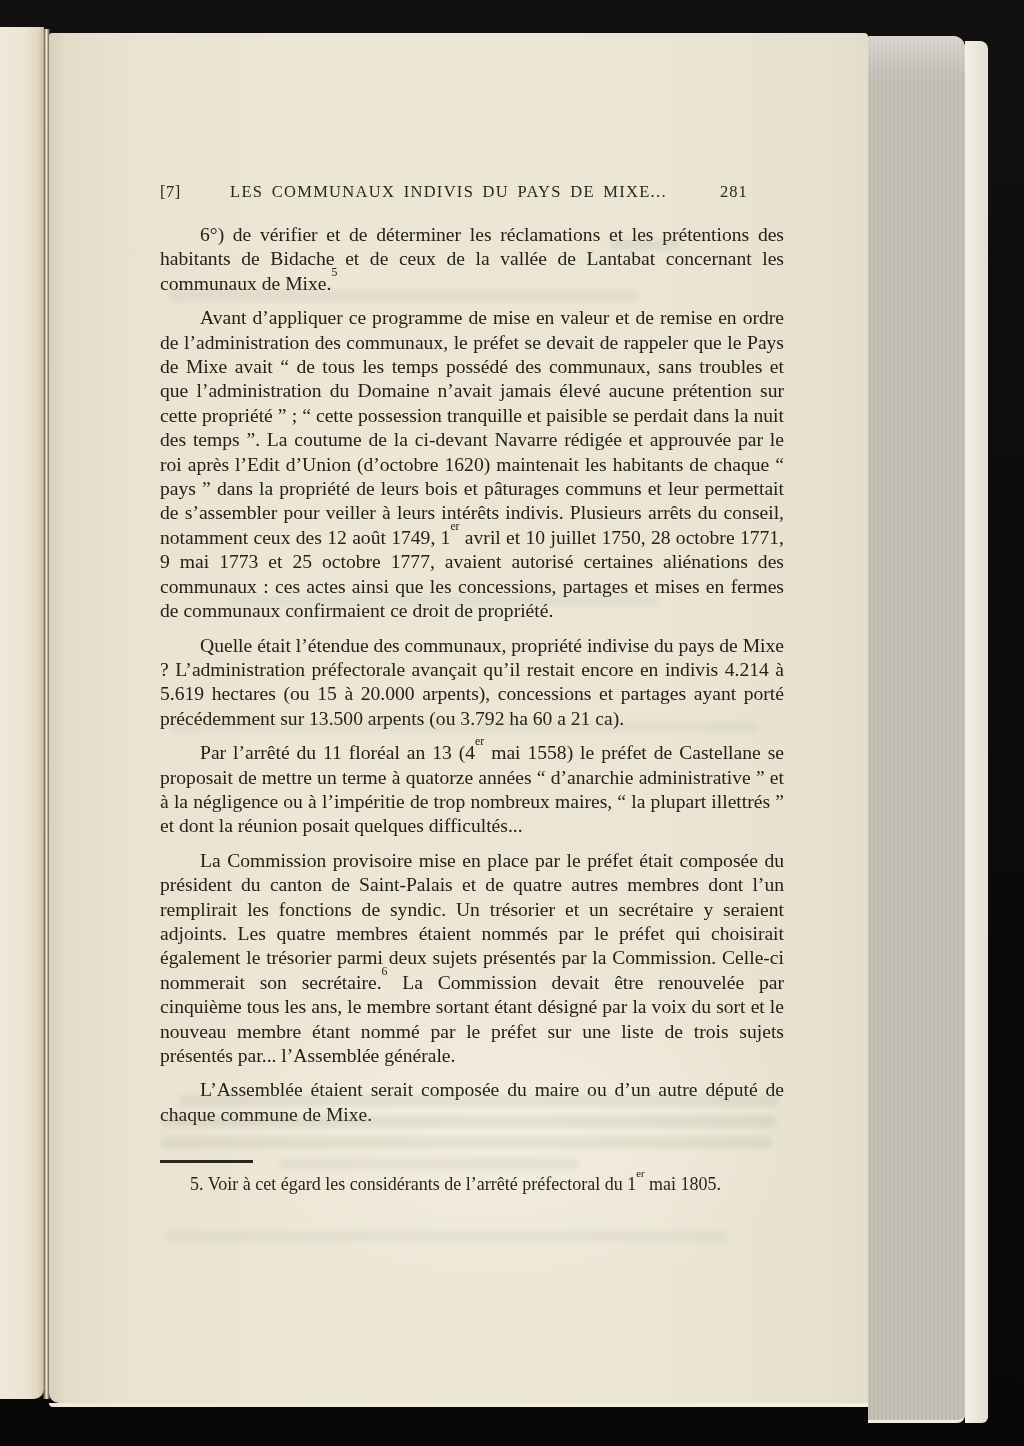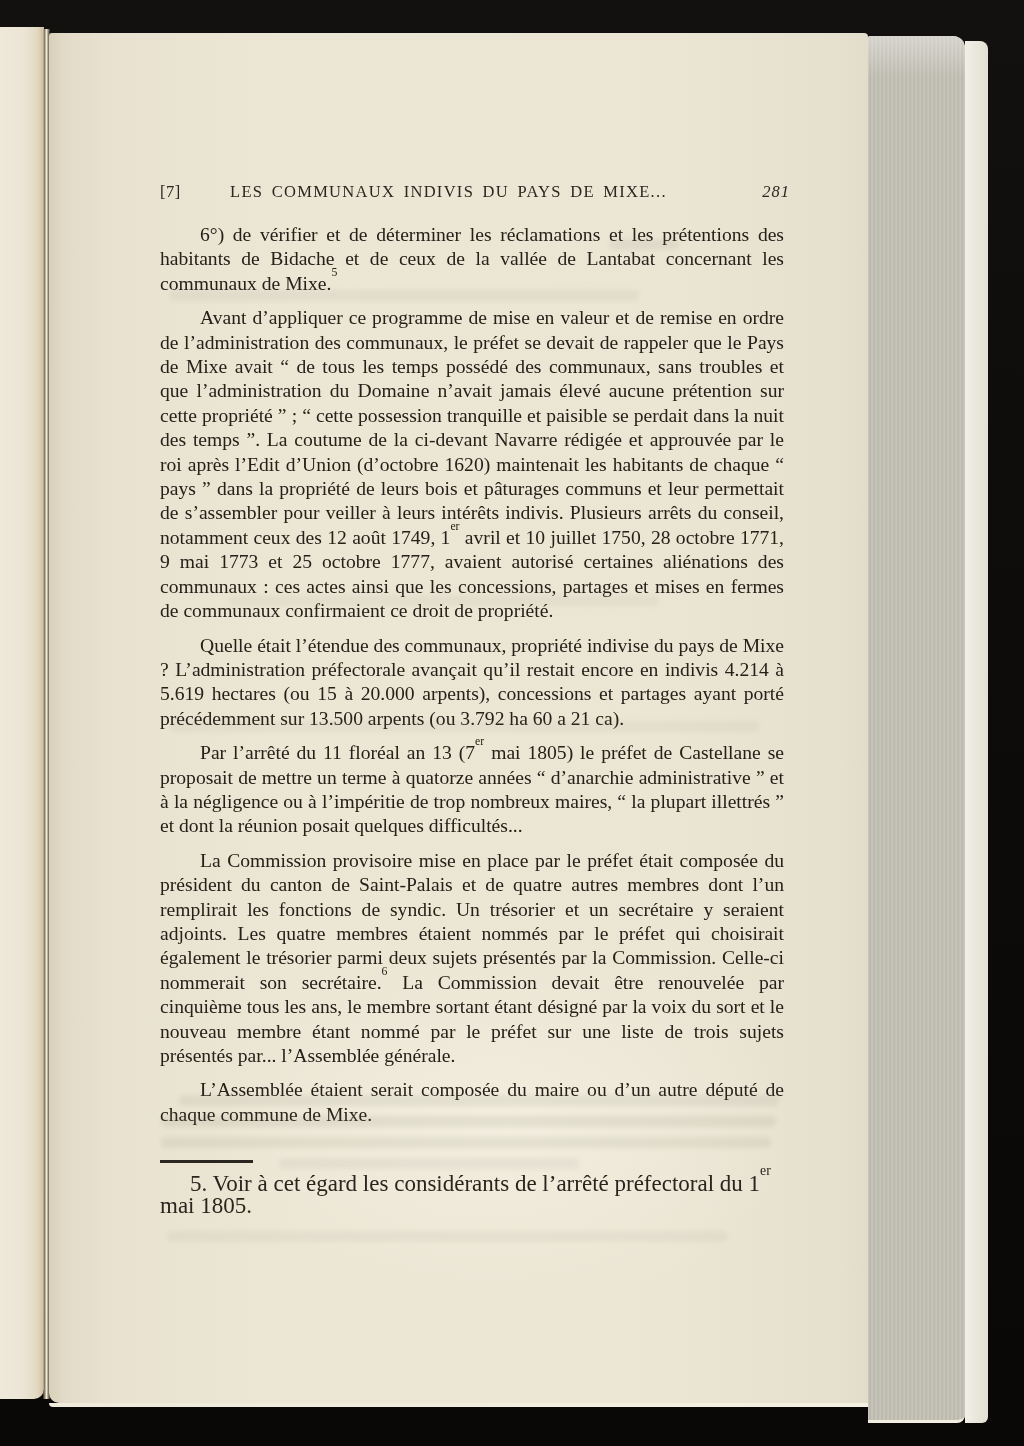--- a/index.html
+++ b/index.html
@@ -55,40 +55,40 @@
   }
 
   
   .header {
     position: absolute; top: 149px; left: 111px; width: 630px;
     display: flex; align-items: baseline;
     font-size: 16.5px; color: #2b2620;
   }
   .header .bracket { width: 70px; letter-spacing: .5px; }
   .header .title { flex: 1; text-align: left; letter-spacing: 1.3px; word-spacing: 3px; white-space: nowrap; }
-  .header .pageno { width: 70px; text-align: right; letter-spacing: 1px; font-style: italic; }
+  .header .pageno { width: 70px; letter-spacing: 1px; }
 
   
   .body-text {
     position: absolute; top: 190px; left: 111px; width: 628px;
     font-size: 19.6px; line-height: 24.4px; color: #262019;
     text-align: justify;
   }
   .body-text p { margin: 0 4px 10px 0; text-indent: 40px; }
   .bd { font-weight: 400; }
   sup { font-size: 60%; line-height: 0; position: relative; top: -0.55em; }
 
   
   .footnote-rule {
     position: absolute; top: 1127px; left: 111px; width: 93px;
     border-top: 3px solid #2b2620;
   }
   .footnotes {
     position: absolute; top: 1140px; left: 111px; width: 640px;
-    font-size: 23px; line-height: 22px; color: #2a241d;
+    font-size: 18px; line-height: 22px; color: #2a241d;
   }
   .footnotes p { margin: 0 0 11px 0; text-indent: 30px; }
 
   
   .ghost {
     position: absolute; height: 11px; border-radius: 5px;
     background: rgba(128, 138, 118, .11); filter: blur(2px);
   }
   .g1 { top: 206px; left: 560px; width: 70px; }
   .g2 { top: 257px; left: 120px; width: 470px; background: rgba(128,138,118,.09); }
@@ -111,21 +111,21 @@
     <div class="header">
       <span class="bracket">[7]</span>
       <span class="title">LES COMMUNAUX INDIVIS DU PAYS DE MIXE...</span>
       <span class="pageno">281</span>
     </div>
 
     <div class="body-text" id="paragraphs">
         <p><span>6°) de vérifier et de déterminer les réclamations et les prétentions des habitants de Bidache et de ceux de la vallée de Lantabat concernant les communaux de Mixe.</span><sup>5</sup></p>
         <p><span>Avant d’appliquer ce programme de mise en valeur et de remise en ordre de l’administration des communaux, le préfet se devait de rappeler que le Pays de Mixe avait “ de tous les temps possédé des communaux, sans troubles et que l’administration du Domaine n’avait jamais élevé aucune prétention sur cette propriété ” ; “ cette possession tranquille et paisible se perdait dans la nuit des temps ”. La coutume de la ci-devant Navarre rédigée et approuvée par le roi après l’Edit d’Union (d’octobre 1620) maintenait les habitants de chaque “ pays ” dans la propriété de leurs bois et pâturages communs et leur permettait de s’assembler pour veiller à leurs intérêts indivis. Plusieurs arrêts du conseil, notamment ceux des 12 août 1749, 1</span><sup>er</sup><span> avril et 10 juillet 1750, 28 octobre 1771, 9 mai 1773 et 25 octobre 1777, avaient autorisé certaines aliénations des communaux : ces actes ainsi que les concessions, partages et mises en fermes de communaux confirmaient ce droit de propriété.</span></p>
         <p><span>Quelle était l’étendue des communaux, propriété indivise du pays de Mixe ? L’administration préfectorale avançait qu’il restait encore en indivis 4.214 à 5.619 hectares (ou 15 à 20.000 arpents), concessions et partages ayant porté précédemment sur 13.500 arpents (ou 3.792 ha 60 a 21 ca).</span></p>
-        <p><span>Par l’arrêté du 11 floréal an 13 (7</span><sup>er</sup><span> mai 1805) le préfet de Castellane se proposait de mettre un terme à quatorze années “ d’anarchie administrative ” et à la négligence ou à l’impéritie de trop nombreux maires, “ la plupart illettrés ” et dont la réunion posait quelques difficultés...</span></p>
+        <p><span>Par l’arrêté du 11 floréal an 13 (4</span><sup>er</sup><span> mai 1558) le préfet de Castellane se proposait de mettre un terme à quatorze années “ d’anarchie administrative ” et à la négligence ou à l’impéritie de trop nombreux maires, “ la plupart illettrés ” et dont la réunion posait quelques difficultés...</span></p>
         <p><span>La </span><span class="bd">Commission provisoire</span><span> mise en place par le préfet était composée du </span><span class="bd">président</span><span> du canton de Saint-Palais et de quatre autres membres dont l’un remplirait les fonctions de </span><span class="bd">syndic.</span><span> Un </span><span class="bd">trésorier</span><span> et un </span><span class="bd">secrétaire</span><span> y seraient adjoints. Les quatre membres étaient nommés par le préfet qui choisirait également le trésorier parmi deux sujets présentés par la Commission. Celle-ci nommerait son secrétaire.</span><sup>6</sup><span> La Commission devait être renouvelée par cinquième tous les ans, le membre sortant étant désigné par la voix du sort et le nouveau membre étant nommé par le préfet sur une liste de trois sujets présentés par... l’Assemblée générale.</span></p>
         <p><span class="bd">L’Assemblée étaient</span><span> serait composée du maire ou d’un autre député de chaque commune de Mixe.</span></p>
       </div>
 
     <div class="footnote-rule"></div>
     <div class="footnotes" id="footnotes">
         <p><span>5. Voir à cet égard les considérants de l’arrêté préfectoral du 1</span><sup>er</sup><span> mai 1805.</span></p>
       </div>
 
     <div class="ghost g1"></div>

